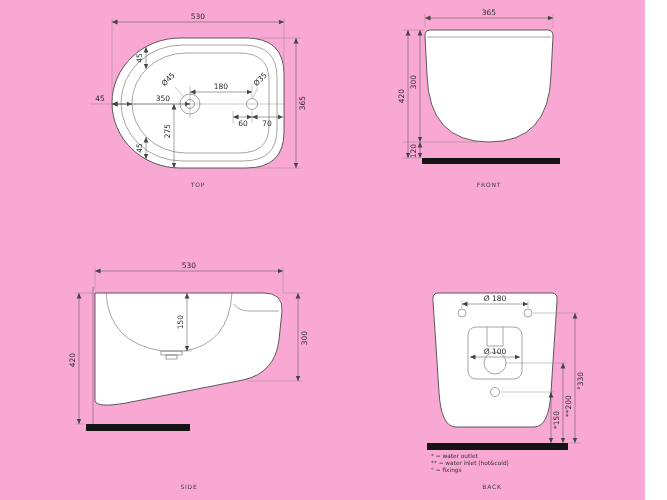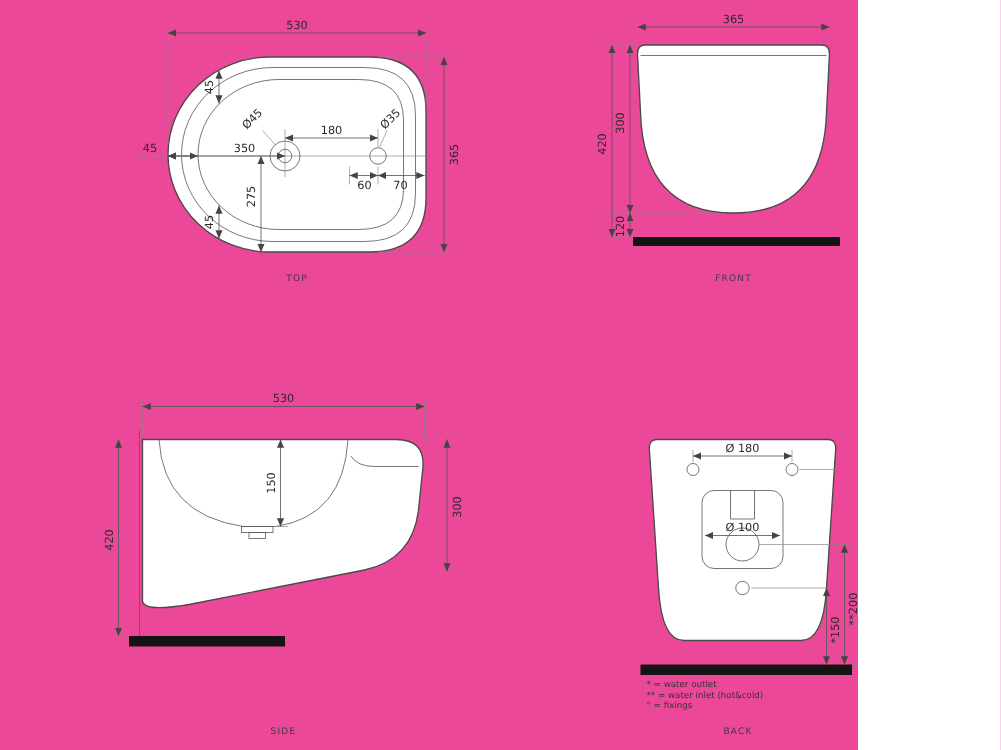--- a/index.html
+++ b/index.html
@@ -1,16 +1,16 @@
 <!DOCTYPE html>
 <html><head>
 <meta charset="utf-8">
 <style>
   html,body{margin:0;padding:0;background:#ffffff;}
-  .canvas{position:relative;width:572px;height:500px;background:#ec4899;overflow:hidden;
+  .canvas{position:relative;width:645px;height:500px;background:#f9a8d4;overflow:hidden;
           font-family:"DejaVu Sans", sans-serif;}
   svg{position:absolute;left:0;top:0;}
   .outline{fill:#fff;stroke:#4a4a4a;stroke-width:0.9;}
   .thin{fill:none;stroke:#5a5a5a;stroke-width:0.55;}
   .dim{fill:none;stroke:#555;stroke-width:0.55;}
   .ext{fill:none;stroke:#888;stroke-width:0.45;}
   .solid{fill:#141414;stroke:none;}
   text{fill:#2b2b2b;stroke:none;}
   .dimtext{font-size:7.5px;}
   .viewlabel{font-size:6px;letter-spacing:0.8px;fill:#3a3a3a;}

